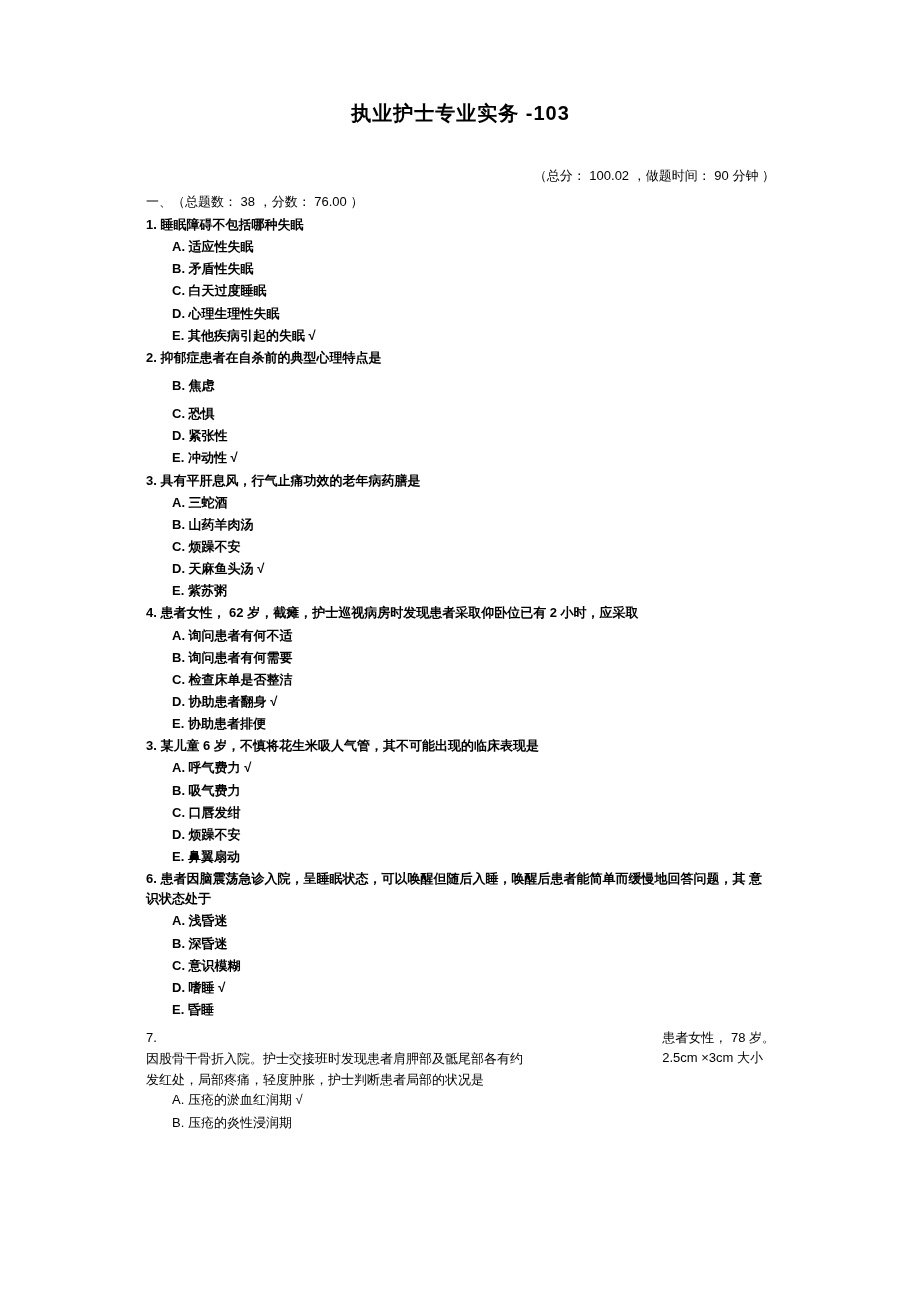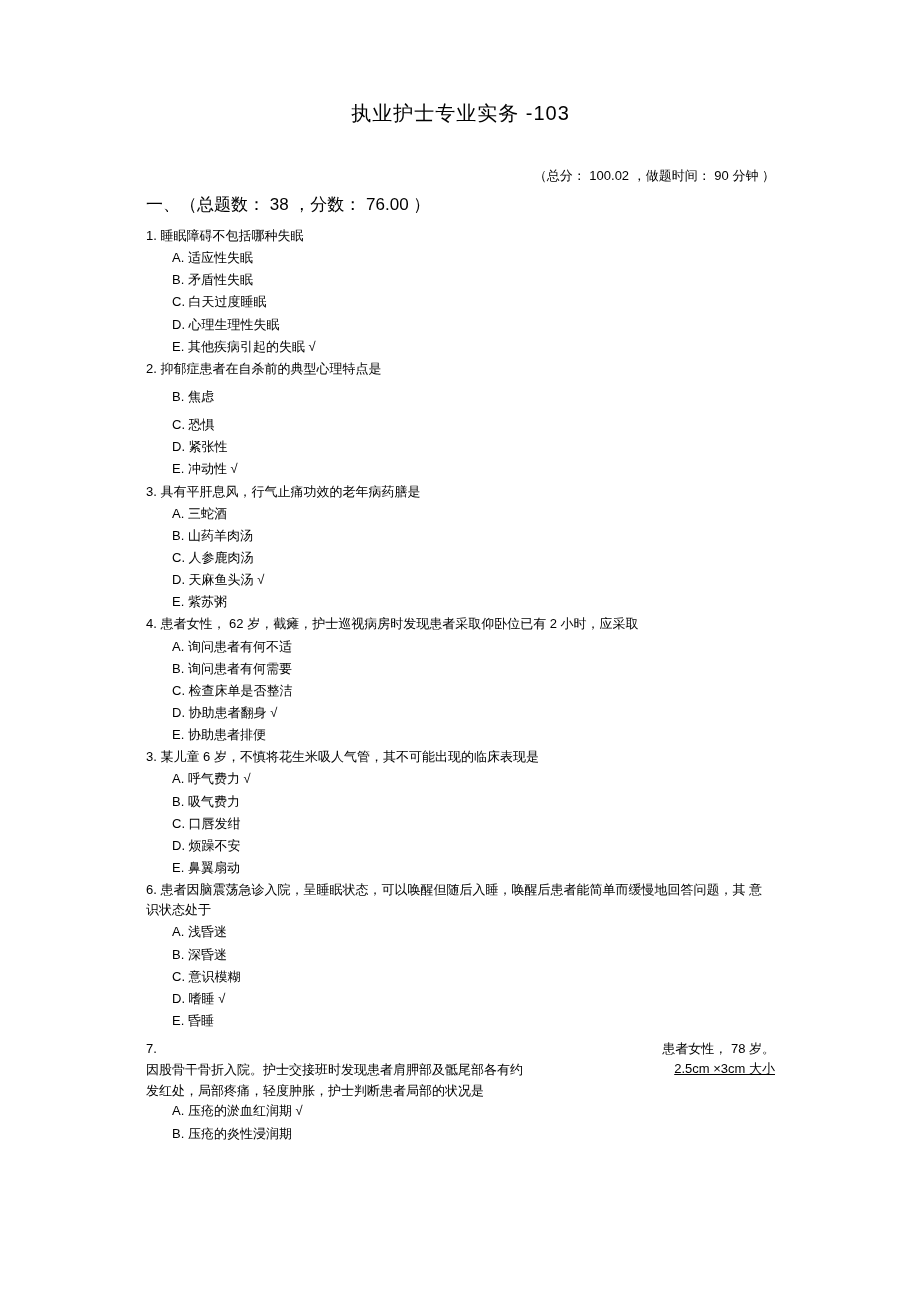--- a/index.html
+++ b/index.html
@@ -10,36 +10,37 @@
     color: #000000;
     width: 920px;
   }
   .page {
     padding: 100px 145px 50px 146px;
     box-sizing: border-box;
   }
   .title {
     text-align: center;
     font-size: 20px;
-    font-weight: normal;
+    font-weight: bold;
     margin-bottom: 40px;
     letter-spacing: 1px;
   }
   .meta {
     text-align: right;
     font-size: 13px;
     margin-bottom: 8px;
   }
   .section-header {
-    font-size: 17px;
-    margin-bottom: 10px;
+    font-size: 13px;
+    margin-bottom: 4px;
   }
   .question {
     font-size: 13px;
     line-height: 1.55;
+    font-weight: bold;
   }
   .q-stem {
     margin-bottom: 2px;
   }
   .options {
     padding-left: 26px;
   }
   .option {
     margin-bottom: 2px;
   }
@@ -53,23 +54,22 @@
     margin-top: 8px;
   }
   .q7-right1 {
     position: absolute;
     right: 0;
     top: 0;
     text-align: center;
   }
   .q7-right2 {
     position: absolute;
-    right: 0;
+    right: 12px;
     top: 20px;
-    text-decoration: underline;
   }
   .gap-small { height: 6px; }
 </style>
 </head>
 <body>
 
 <div class="page">
   <div class="title">执业护士专业实务 -103</div>
   <div class="meta">（总分： 100.02 ，做题时间： 90 分钟 ）</div>
   <div class="section-header">一、（总题数： 38 ，分数： 76.00 ）</div>
@@ -95,21 +95,21 @@
       <div class="option">D.  紧张性</div>
       <div class="option"><span>E.  冲动性 </span><span class="check">√</span></div>
     </div>
   </div>
 
   <div class="question">
     <div class="q-stem">3.  具有平肝息风，行气止痛功效的老年病药膳是</div>
     <div class="options">
       <div class="option">A.  三蛇酒</div>
       <div class="option">B.  山药羊肉汤</div>
-      <div class="option">C.  人参鹿肉汤</div>
+      <div class="option">C.  烦躁不安</div>
       <div class="option"><span>D.  天麻鱼头汤 </span><span class="check">√</span></div>
       <div class="option">E.  紫苏粥</div>
     </div>
   </div>
 
   <div class="question">
     <div class="q-stem">4.     患者女性， 62 岁，截瘫，护士巡视病房时发现患者采取仰卧位已有 2 小时，应采取</div>
     <div class="options">
       <div class="option">A.  询问患者有何不适</div>
       <div class="option">B.  询问患者有何需要</div>

